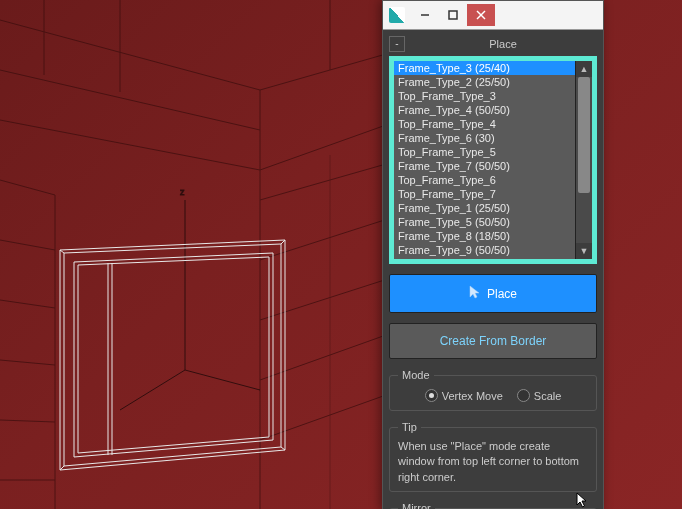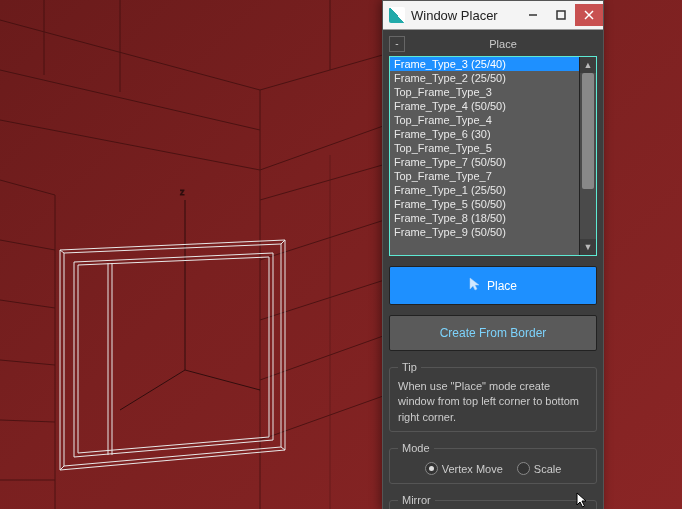--- a/index.html
+++ b/index.html
@@ -8,21 +8,21 @@
 .panel{position:absolute;left:382px;top:0;width:220px;height:509px;background:#3d3d3d;border:1px solid #555;box-shadow:-2px 0 10px rgba(0,0,0,.4);display:flex;flex-direction:column}
 .titlebar{height:28px;background:#f4f4f4;display:flex;align-items:center;padding:0 0 0 6px;border-bottom:1px solid #999}
 .titlebar .ico{width:16px;height:16px;background:linear-gradient(45deg,#2aa 0%,#2aa 50%,#fff 50%,#fff 100%);border-radius:2px;margin-right:6px}
 .titlebar .ttl{flex:1;color:#222;font-size:13px}
 .titlebar .wbtn{width:28px;height:22px;display:flex;align-items:center;justify-content:center;color:#444;font-size:14px}
 .titlebar .wbtn.close{background:#c85050;color:#fff}
 .body{flex:1;background:#3d3d3d;padding:6px;overflow:hidden}
 .group-head{display:flex;align-items:center;color:#ddd;margin-bottom:4px}
 .group-head .col{width:14px;height:14px;display:flex;align-items:center;justify-content:center;border:1px solid #666;margin-right:4px;color:#ccc;font-size:10px;line-height:10px}
 .group-head .lbl{flex:1;text-align:center;color:#ccc}
-.listbox{position:relative;height:198px;border:1px solid #5eead4;background:#5a5a5a;display:flex}
+.listbox{position:relative;height:198px;border:5px solid #5eead4;background:#5a5a5a;display:flex}
 .listinner{flex:1;overflow:hidden}
 .listinner .row{padding:1px 4px;color:#e8e8e8;white-space:nowrap;cursor:pointer}
 .listinner .row.sel{background:#1e90ff;color:#fff}
 .scrollbar{width:16px;background:#3d3d3d;border-left:1px solid #222;position:relative}
 .scrollbar .arr{height:16px;display:flex;align-items:center;justify-content:center;color:#bbb;font-size:9px}
 .scrollbar .track{position:absolute;top:16px;bottom:16px;left:0;right:0;background:#4a4a4a}
 .scrollbar .thumb{position:absolute;left:2px;right:2px;top:0;height:70%;background:#888;border-radius:2px}
 .scrollbar .arr.bot{position:absolute;bottom:0;left:0;right:0}
 .btn{display:block;width:100%;border:none;padding:10px 0;margin-top:10px;color:#7dd3fc;background:#5a5a5a;border:1px solid #222;border-radius:2px;cursor:pointer;font-size:12px}
 .btn.primary{background:#1e90ff;color:#fff;display:flex;align-items:center;justify-content:center;gap:6px}
@@ -83,21 +83,20 @@
       <path d="M285 240 L281 244"></path>
       <path d="M285 450 L281 447"></path>
       <path d="M60 470 L64 466"></path>
     </g>
   </svg>
 </div>
 
 <div class="panel">
   <div class="titlebar">
     <span class="ico"></span>
-    <span class="ttl">Window Placer</span>
     <span class="wbtn">
       <svg width="10" height="10">
           <line x1="1" y1="5" x2="9" y2="5" stroke="#333" stroke-width="1.5"></line>
         </svg>
     </span>
     <span class="wbtn">
       <svg width="10" height="10">
           <rect x="1" y="1" width="8" height="8" fill="none" stroke="#333" stroke-width="1.5"></rect>
         </svg>
     </span>
@@ -118,20 +117,21 @@
     <div class="listbox">
       <div class="listinner" id="framelist">
           <div class="row sel">Frame_Type_3 (25/40)</div>
           <div class="row">Frame_Type_2 (25/50)</div>
           <div class="row">Top_Frame_Type_3</div>
           <div class="row">Frame_Type_4 (50/50)</div>
           <div class="row">Top_Frame_Type_4</div>
           <div class="row">Frame_Type_6 (30)</div>
           <div class="row">Top_Frame_Type_5</div>
           <div class="row">Frame_Type_7 (50/50)</div>
+          <div class="row">Top_Frame_Type_6</div>
           <div class="row">Top_Frame_Type_7</div>
           <div class="row">Frame_Type_1 (25/50)</div>
           <div class="row">Frame_Type_5 (50/50)</div>
           <div class="row">Frame_Type_8 (18/50)</div>
           <div class="row">Frame_Type_9 (50/50)</div>
         </div>
       <div class="scrollbar">
         <div class="arr">▲</div>
         <div class="track">
           <div class="thumb"></div>
@@ -145,36 +145,36 @@
         <svg width="12" height="14" viewBox="0 0 12 14">
             <path d="M1 1 L1 12 L4 9 L6 13 L8 12 L6 8 L10 8 Z" fill="#fff" stroke="#cde" stroke-width="0.5"></path>
           </svg>
       </span>
       <span>Place</span>
     </button>
 
     <button class="btn">Create From Border</button>
 
     <fieldset>
-      <legend>Tip</legend>
-      <div class="tip-text">When use "Place" mode create window from top left corner to bottom right corner.</div>
-    </fieldset>
-
-    <fieldset>
       <legend>Mode</legend>
       <div class="radio-row" id="moderow">
           <label>
             <span class="rdot on"></span>
             <span>Vertex Move</span>
           </label>
           <label>
             <span class="rdot"></span>
             <span>Scale</span>
           </label>
         </div>
+    </fieldset>
+
+    <fieldset>
+      <legend>Tip</legend>
+      <div class="tip-text">When use "Place" mode create window from top left corner to bottom right corner.</div>
     </fieldset>
 
     <fieldset style="margin-bottom:-20px">
       <legend>Mirror</legend>
     </fieldset>
   </div>
 </div>
 
 <div class="cursor">
   <svg width="16" height="16" viewBox="0 0 16 16">

